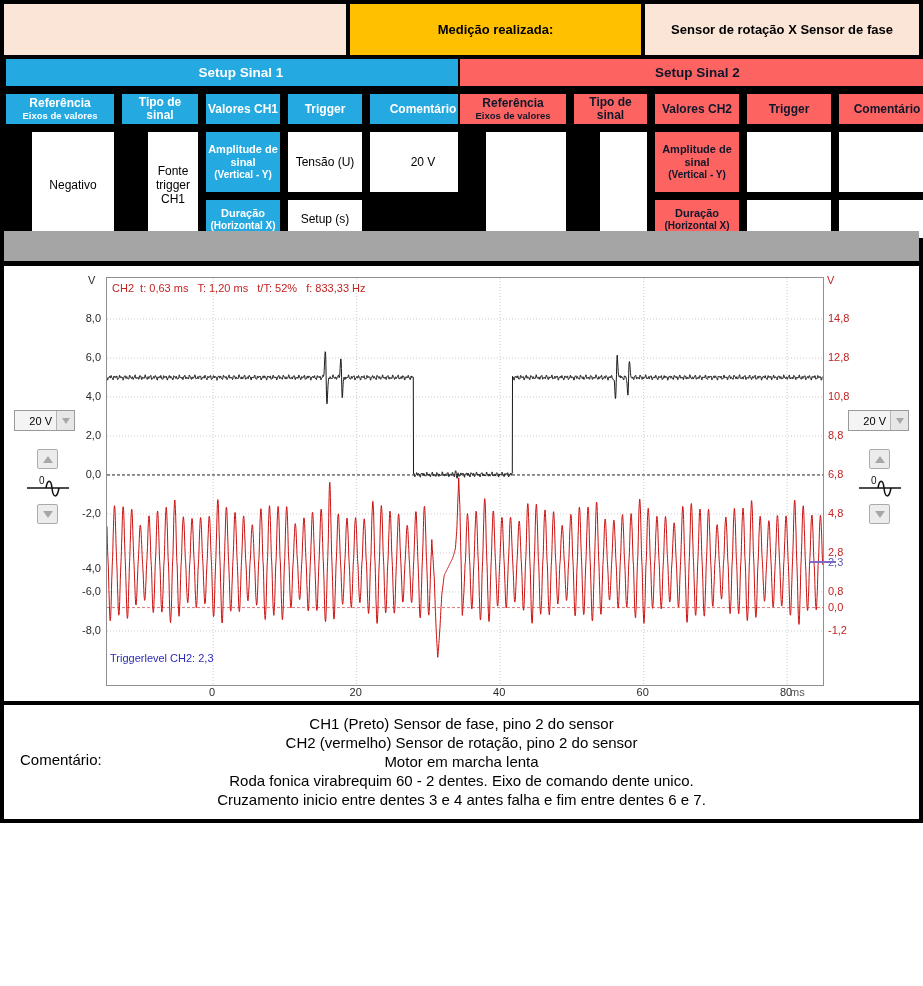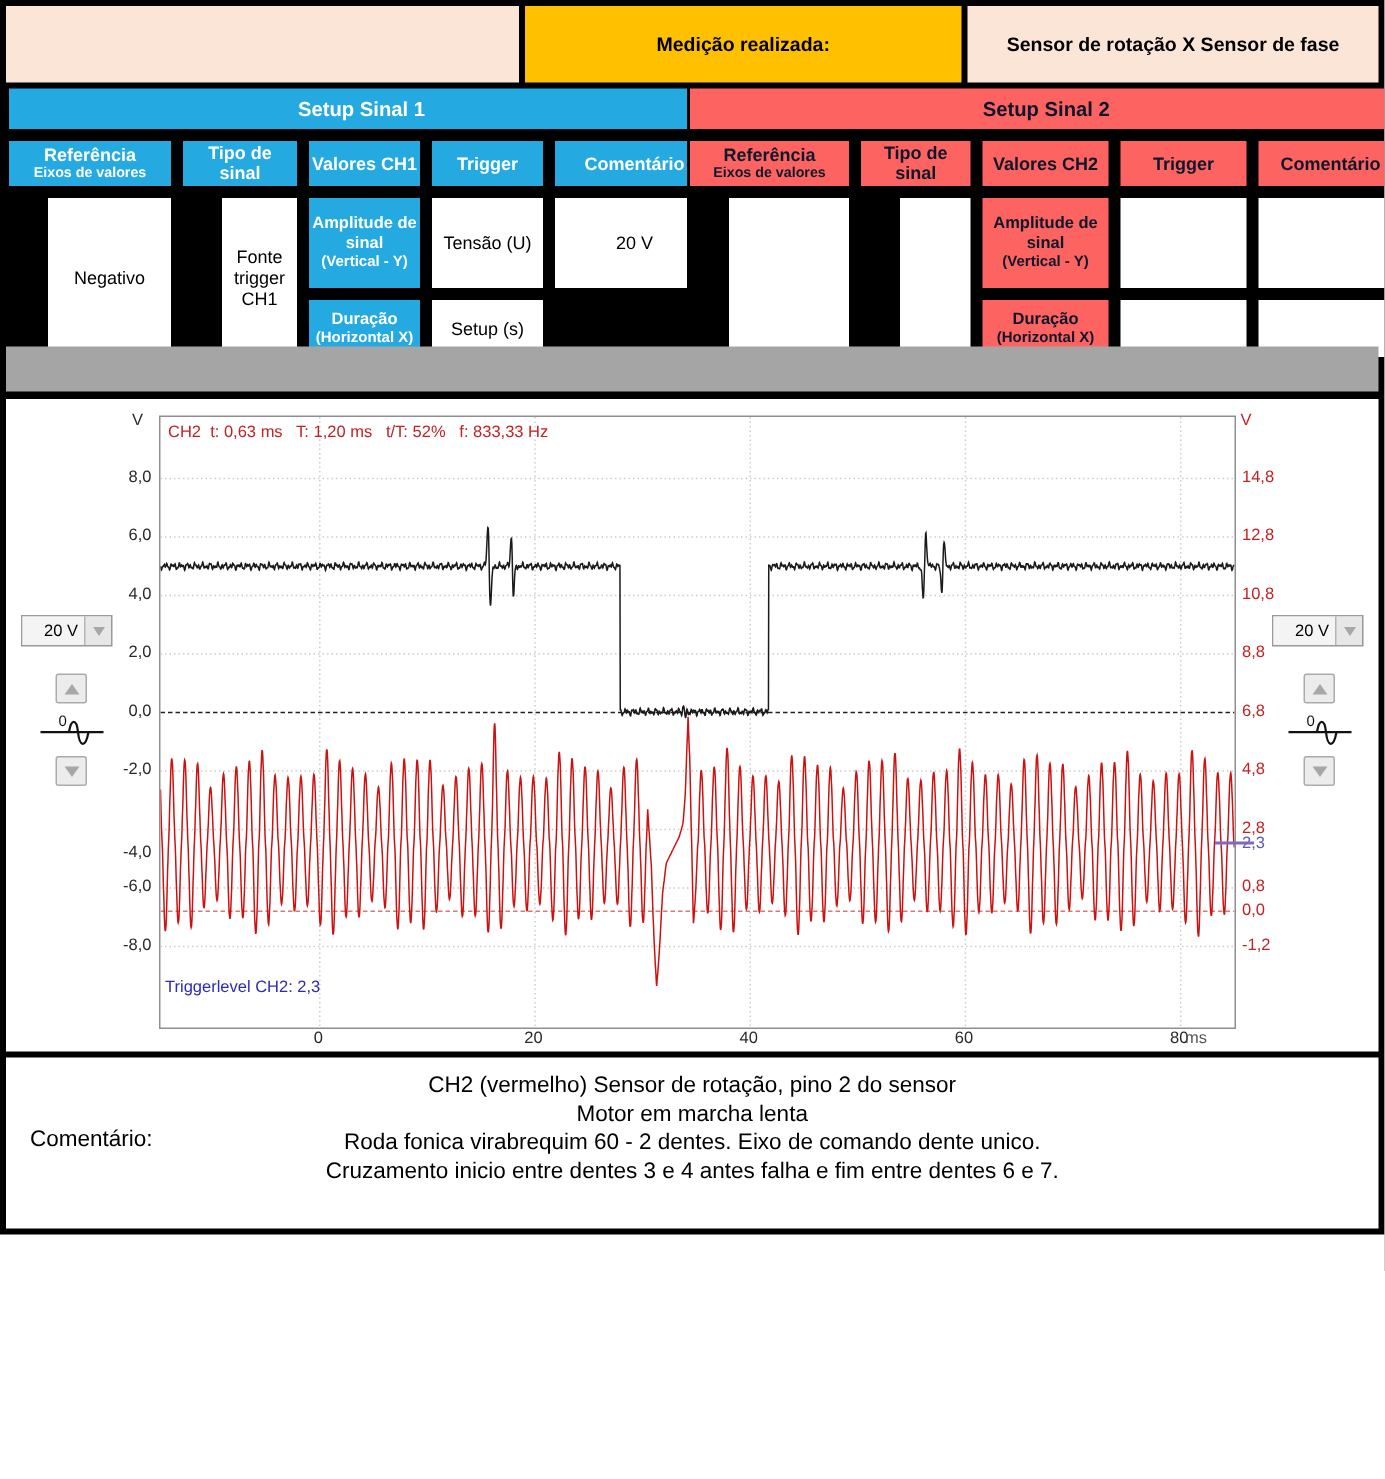--- a/index.html
+++ b/index.html
@@ -229,20 +229,21 @@
         </svg>
       </div>
       <div class="abs sq-btn" style="left:865px;top:238px;">
         <div class="tri-down"></div>
       </div>
     </div>
 
     <div class="abs comment-box" style="left:4px;top:705px;width:915px;height:114px;">
       <div class="comment-label">Comentário:</div>
       <div class="comment-lines">
+        <div>CH1 (Preto) Sensor de fase, pino 2 do sensor</div>
         <div>CH2 (vermelho) Sensor de rotação, pino 2 do sensor</div>
         <div>Motor em marcha lenta</div>
         <div>Roda fonica virabrequim 60 - 2 dentes. Eixo de comando dente unico.</div>
         <div>Cruzamento inicio entre dentes 3 e 4 antes falha e fim entre dentes 6 e 7.</div>
       </div>
     </div>
 
   </div>
 </div>
 

